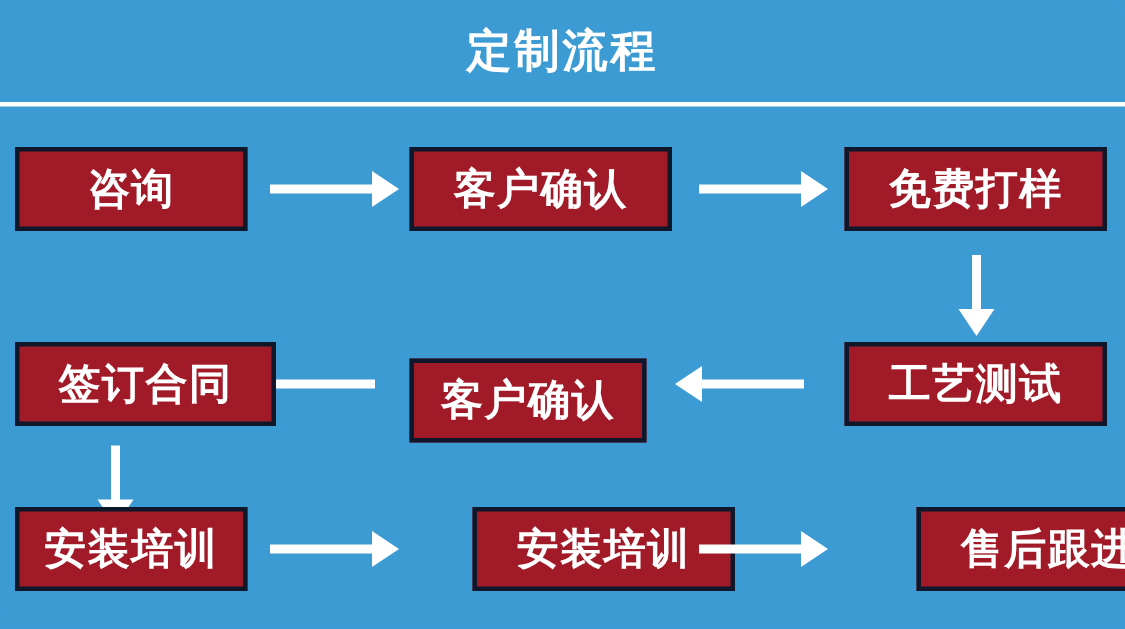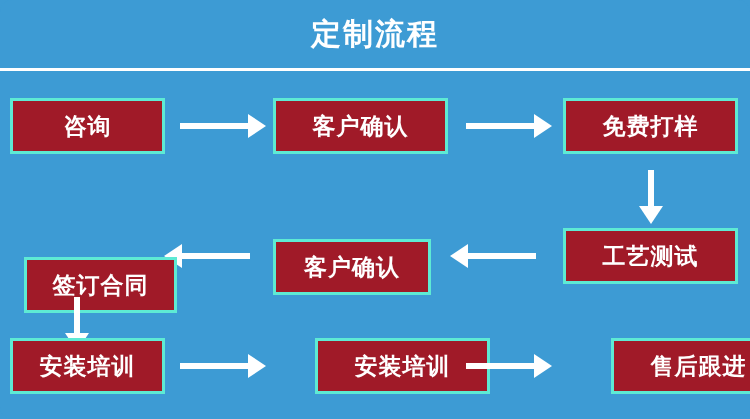--- a/index.html
+++ b/index.html
@@ -35,23 +35,23 @@
     position: absolute;
     left: 0;
     top: 68px;
     width: 750px;
     height: 3px;
     background: #ffffff;
   }
   .node {
     position: absolute;
     background: #a01a28;
-    border: 3px solid #5eead4;
+    border: 3px solid #0f172a;
     color: #ffffff;
-    font-size: 23px;
+    font-size: 28px;
     font-weight: bold;
     display: flex;
     align-items: center;
     justify-content: center;
     box-sizing: border-box;
     letter-spacing: 1px;
     white-space: nowrap;
   }
   
   .arrow-h {
@@ -123,21 +123,21 @@
   <div class="arrow-h left" style="left:466px; top:253px; width:70px;">
     <span class="head"></span>
   </div>
 
   <div class="node" style="left:273px; top:239px; width:158px; height:56px;">客户确认</div>
 
   <div class="arrow-h left" style="left:180px; top:253px; width:70px;">
     <span class="head"></span>
   </div>
 
-  <div class="node" style="left:24px; top:228px; width:153px; height:56px;margin-top:29px;">签订合同</div>
+  <div class="node" style="left:10px; top:228px; width:174px; height:56px;">签订合同</div>
 
   <div class="arrow-v" style="left:74px; top:297px; height:38px;">
     <span class="head"></span>
   </div>
 
   <div class="node" style="left:10px; top:338px; width:155px; height:56px;">安装培训</div>
 
   <div class="arrow-h right" style="left:180px; top:363px; width:70px;">
     <span class="head"></span>
   </div>

